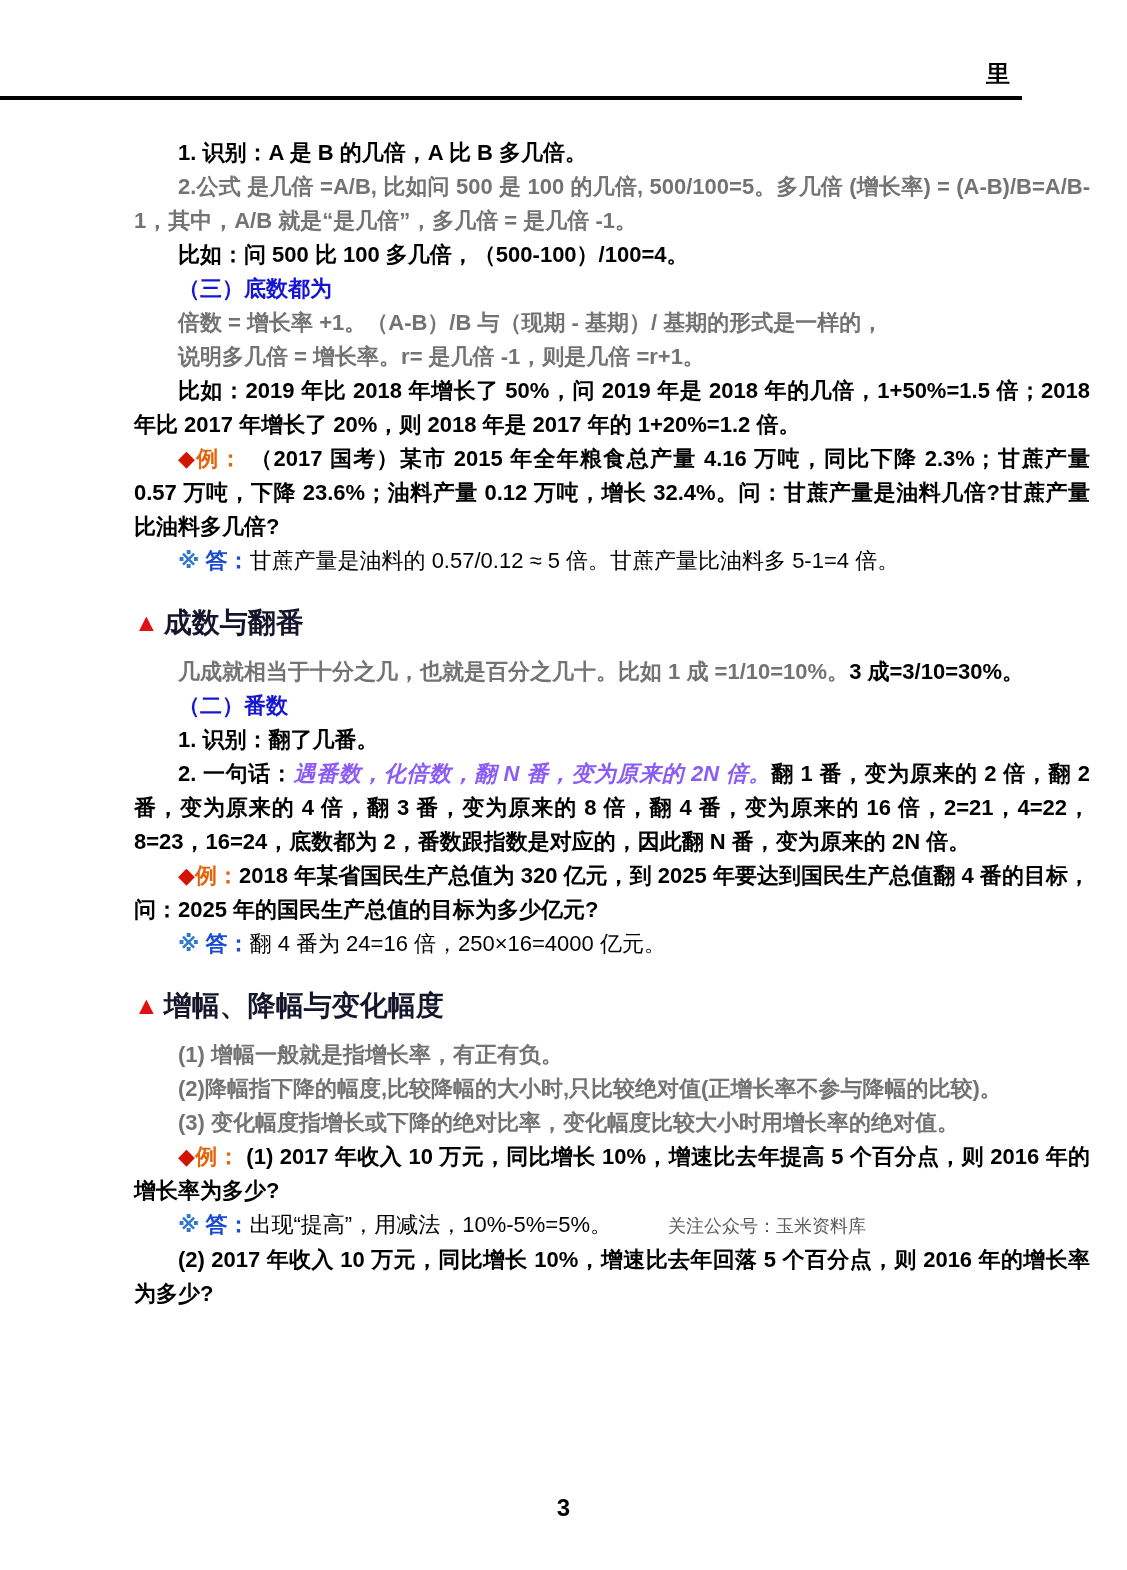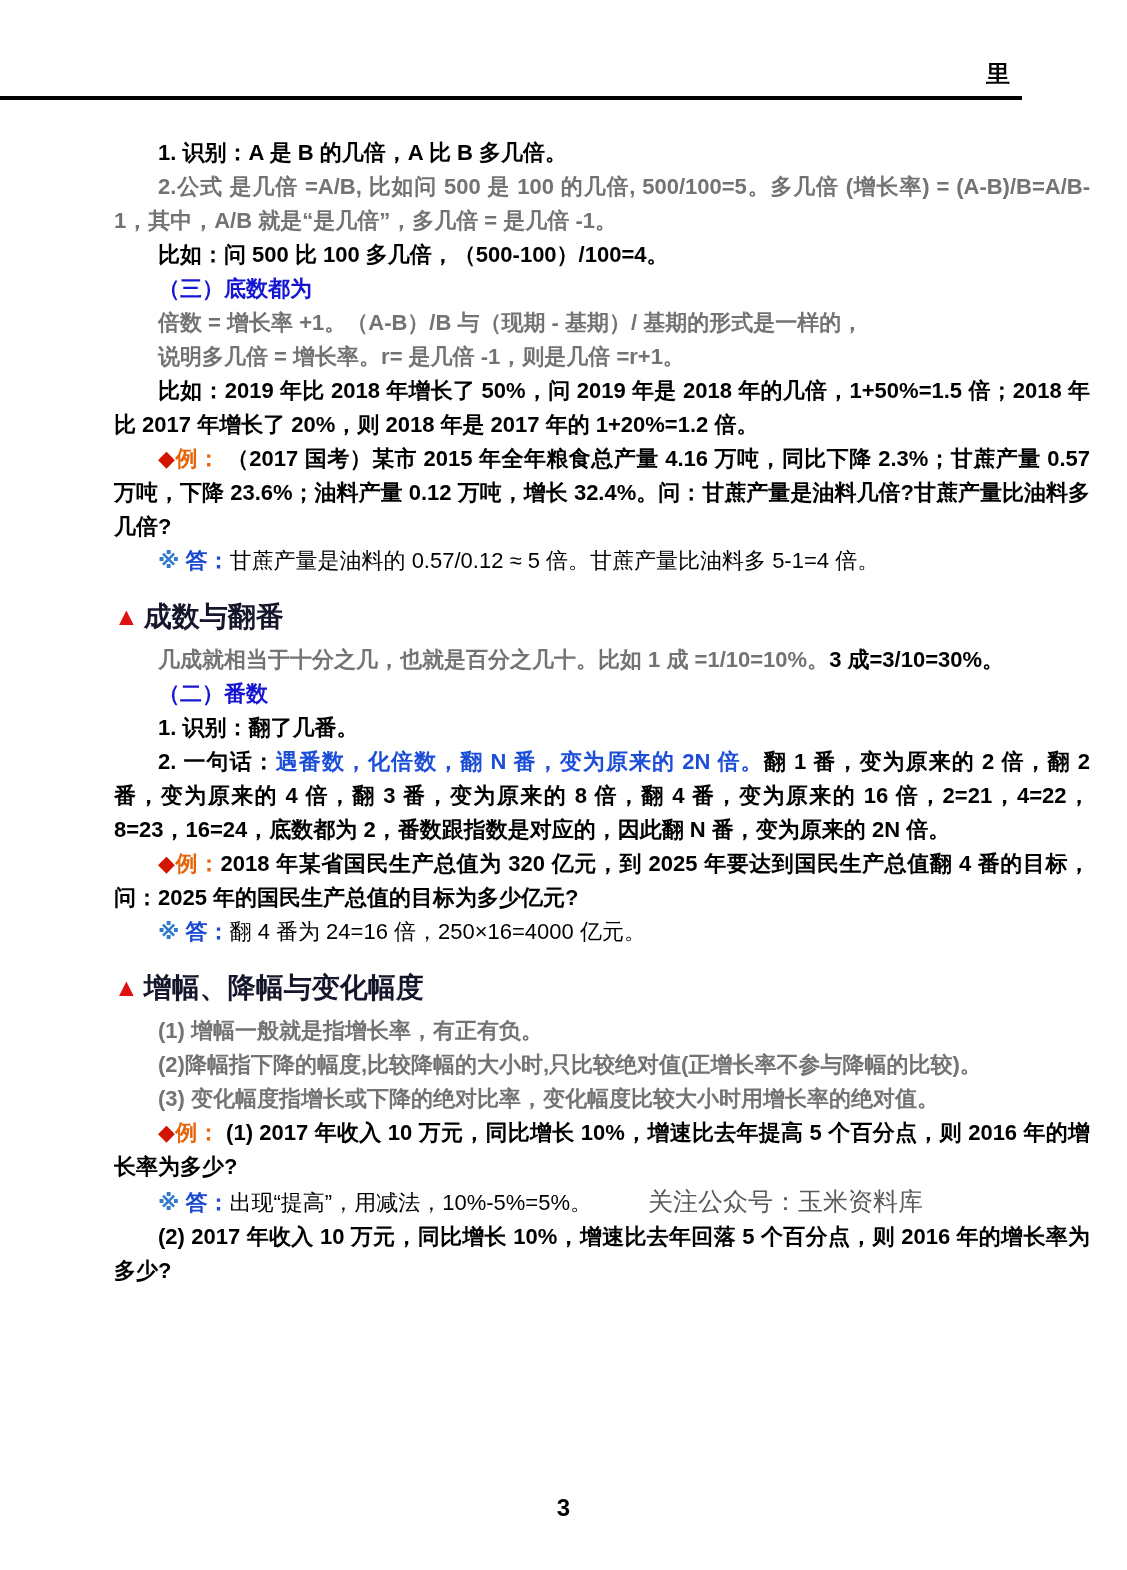--- a/index.html
+++ b/index.html
@@ -24,44 +24,45 @@
     border-top:4px solid #000;
   }
 
   
   .pg-main{
     padding:36px 37px 0 114px;
     font-size:22px;
     line-height:34px;
     font-weight:bold;
     text-align:justify;
+    margin-left:20px;
   }
   .pg-main p{margin:0;}
   .indent{text-indent:44px;}
 
   .t-red{color:#737373;}
   .t-blue{color:#1515d2;}
-  .t-green{color:#1d4ed8;}
+  .t-green{color:#8b5cf6;font-style:italic;}
   .heading-sec{
     font-size:28px;
-    line-height:29px;
+    line-height:40px;
     color:#15152b;
     margin:24px 0 12px 0;
     font-weight:bold;
     text-indent:0;
   }
   .tri{color:#e01111;font-size:25px;margin-right:5px;vertical-align:1px;}
 
   .ex-diamond{color:#d31400;}
   .ex-label{color:#e5640a;}
   .ans-star{color:#3079cd;}
   .ans-label{color:#1a49d2;}
   .ans-body{font-weight:normal;}
   .wechat-note{
-    color:#595959;font-size:25px;font-weight:normal;
+    color:#595959;font-size:18px;font-weight:normal;
     margin-left:56px;
   }
 
   .mt6{margin-top:6px;}
   .mt8{margin-top:8px;}
   .mt10{margin-top:10px;}
   .mt12{margin-top:12px;}
 
   
   .pg-footer{

